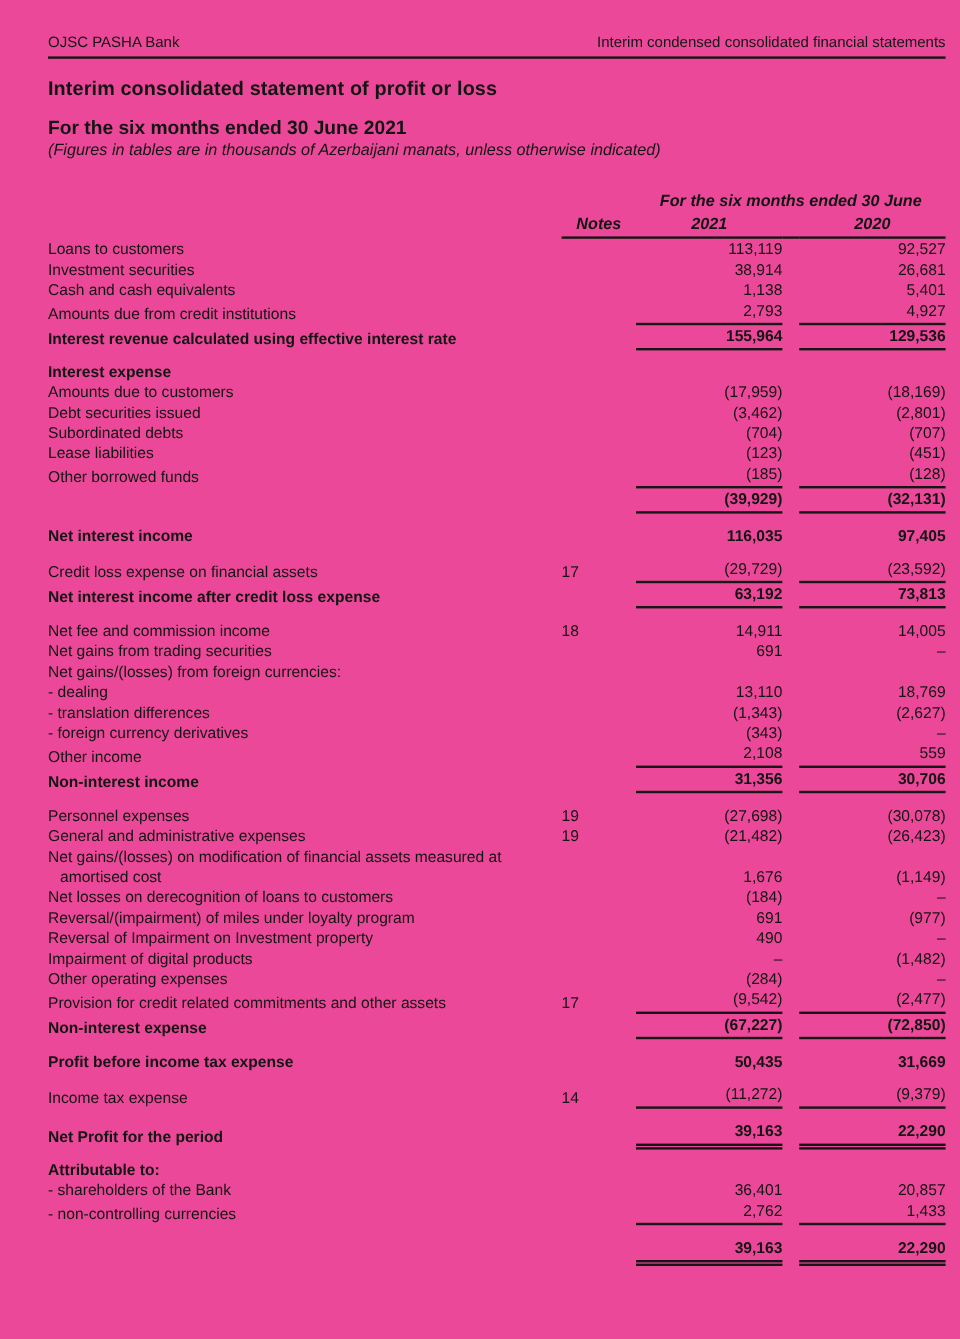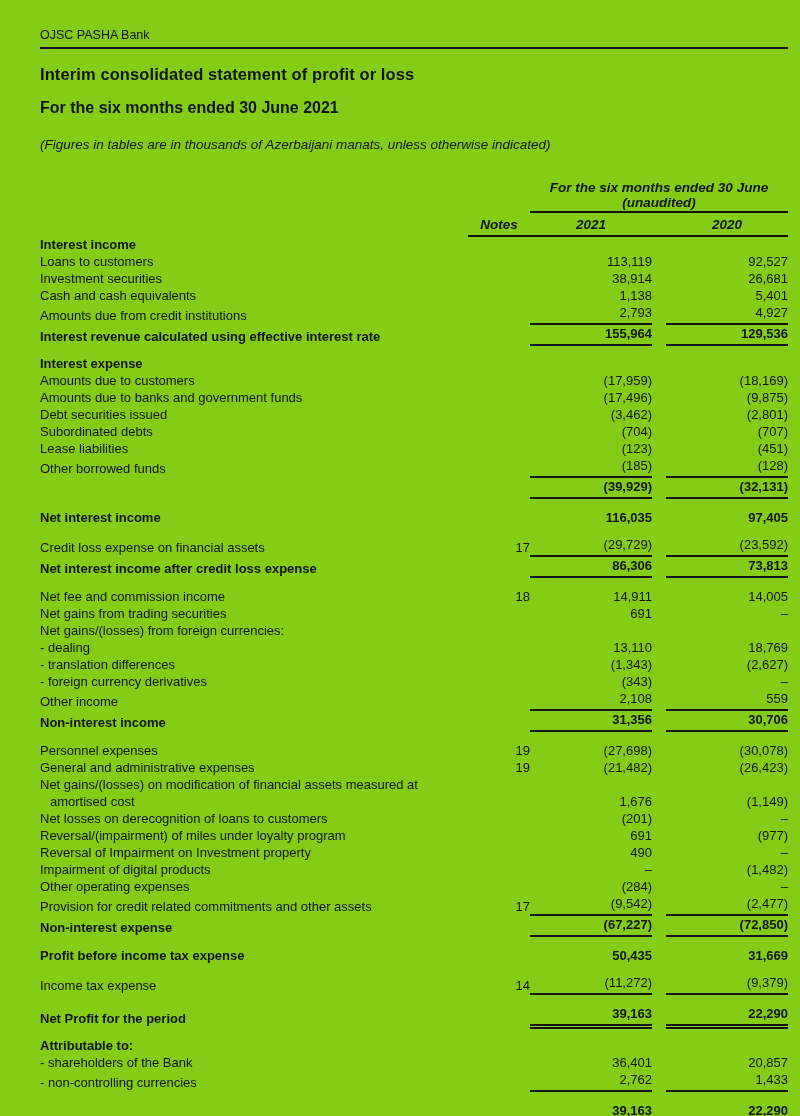--- a/index.html
+++ b/index.html
@@ -2,21 +2,21 @@
 <html><head>
 <meta charset="utf-8">
 <style>
   html, body { margin: 0; padding: 0; background: #ffffff; }
   .page {
     position: relative;
     width: 800px;
     height: 1116px;
     box-sizing: border-box;
     padding: 28px 12px 0 40px;
-    background: #84cc16;
+    background: #ec4899;
     color: #141414;
     font-family: "Liberation Sans", "DejaVu Sans", sans-serif;
     overflow: hidden;
   }
   .content { width: 748px; }
 
   
   .doc-header {
     display: flex;
     justify-content: space-between;
@@ -34,21 +34,21 @@
     font-weight: bold;
     letter-spacing: 0.1px;
   }
   .subtitle {
     margin: 14px 0 0 0;
     font-size: 16px;
     line-height: 19px;
     font-weight: bold;
   }
   .figures-note {
-    margin: 20px 0 0 0;
+    margin: 0 0 0 0;
     font-size: 13.5px;
     line-height: 16px;
     font-style: italic;
   }
 
   
   table.statement {
     margin-top: 25px;
     width: 748px;
     border-collapse: collapse;
@@ -83,21 +83,21 @@
     font-weight: bold;
     font-style: italic;
     font-size: 13.5px;
     text-align: center;
     padding: 3px 0 2px 0;
   }
   tr.colhead td.h-underline { border-bottom: 2px solid #161616; }
 
   
   td.c-label { text-align: left; }
-  td.c-note  { text-align: right; }
+  td.c-note  { text-align: left; }
   td.c-val   { text-align: right; padding-right: 18px; }
   td.c-gap   { }
 
   tr.section td.c-label { font-weight: bold; }
   tr.total td { font-weight: bold; margin-top: 18px; }
 
   tr.rule-b  td.c-val { border-bottom: 2px solid #161616; padding-bottom: 2px; }
   tr.rule-db td.c-val { border-bottom: 5px double #161616; padding-bottom: 2px; }
 
   tr.gap-above td { padding-top: 10px; }
@@ -105,61 +105,50 @@
   .wrap2 { padding-left: 10px; }
 </style>
 </head>
 <body>
 
 <div class="page">
   <div class="content">
 
     <div class="doc-header">
       <span>OJSC PASHA Bank</span>
+      <span>Interim condensed consolidated financial statements</span>
     </div>
 
     <h1 class="title">Interim consolidated statement of profit or loss</h1>
     <h2 class="subtitle">For the six months ended 30 June 2021</h2>
     <p class="figures-note">(Figures in tables are in thousands of Azerbaijani manats, unless otherwise indicated)</p>
 
     <table class="statement">
       <colgroup>
         <col style="width:428px">
         <col style="width:62px">
         <col style="width:122px">
         <col style="width:14px">
         <col style="width:122px">
       </colgroup>
       <thead>
         <tr class="ph1">
           <td></td>
           <td></td>
           <td class="span-head" colspan="3">For the six months ended 30 June</td>
         </tr>
-        <tr class="ph2">
-          <td></td>
-          <td></td>
-          <td class="span-head" colspan="3">(unaudited)</td>
-        </tr>
         <tr class="colhead">
           <td></td>
           <td class="h-underline">Notes</td>
           <td class="h-underline">2021</td>
           <td class="h-underline"></td>
           <td class="h-underline">2020</td>
         </tr>
       </thead>
       <tbody id="rows-body">
-          <tr class="row section">
-            <td class="c-label">Interest income</td>
-            <td class="c-note"></td>
-            <td class="c-val"></td>
-            <td class="c-gap"></td>
-            <td class="c-val"></td>
-          </tr>
           <tr class="row">
             <td class="c-label">Loans to customers</td>
             <td class="c-note"></td>
             <td class="c-val">113,119</td>
             <td class="c-gap"></td>
             <td class="c-val">92,527</td>
           </tr>
           <tr class="row">
             <td class="c-label">Investment securities</td>
             <td class="c-note"></td>
@@ -194,27 +183,20 @@
             <td class="c-val"></td>
             <td class="c-gap"></td>
             <td class="c-val"></td>
           </tr>
           <tr class="row">
             <td class="c-label">Amounts due to customers</td>
             <td class="c-note"></td>
             <td class="c-val">(17,959)</td>
             <td class="c-gap"></td>
             <td class="c-val">(18,169)</td>
-          </tr>
-          <tr class="row">
-            <td class="c-label">Amounts due to banks and government funds</td>
-            <td class="c-note"></td>
-            <td class="c-val">(17,496)</td>
-            <td class="c-gap"></td>
-            <td class="c-val">(9,875)</td>
           </tr>
           <tr class="row">
             <td class="c-label">Debt securities issued</td>
             <td class="c-note"></td>
             <td class="c-val">(3,462)</td>
             <td class="c-gap"></td>
             <td class="c-val">(2,801)</td>
           </tr>
           <tr class="row">
             <td class="c-label">Subordinated debts</td>
@@ -254,21 +236,21 @@
           <tr class="row rule-b gap-above">
             <td class="c-label">Credit loss expense on financial assets</td>
             <td class="c-note">17</td>
             <td class="c-val">(29,729)</td>
             <td class="c-gap"></td>
             <td class="c-val">(23,592)</td>
           </tr>
           <tr class="row total rule-b">
             <td class="c-label">Net interest income after credit loss expense</td>
             <td class="c-note"></td>
-            <td class="c-val">86,306</td>
+            <td class="c-val">63,192</td>
             <td class="c-gap"></td>
             <td class="c-val">73,813</td>
           </tr>
           <tr class="row gap-above">
             <td class="c-label">Net fee and commission income</td>
             <td class="c-note">18</td>
             <td class="c-val">14,911</td>
             <td class="c-gap"></td>
             <td class="c-val">14,005</td>
           </tr>
@@ -341,21 +323,21 @@
               <div class="wrap2">amortised cost</div>
             </td>
             <td class="c-note"></td>
             <td class="c-val">1,676</td>
             <td class="c-gap"></td>
             <td class="c-val">(1,149)</td>
           </tr>
           <tr class="row">
             <td class="c-label">Net losses on derecognition of loans to customers</td>
             <td class="c-note"></td>
-            <td class="c-val">(201)</td>
+            <td class="c-val">(184)</td>
             <td class="c-gap"></td>
             <td class="c-val">–</td>
           </tr>
           <tr class="row">
             <td class="c-label">Reversal/(impairment) of miles under loyalty program</td>
             <td class="c-note"></td>
             <td class="c-val">691</td>
             <td class="c-gap"></td>
             <td class="c-val">(977)</td>
           </tr>

